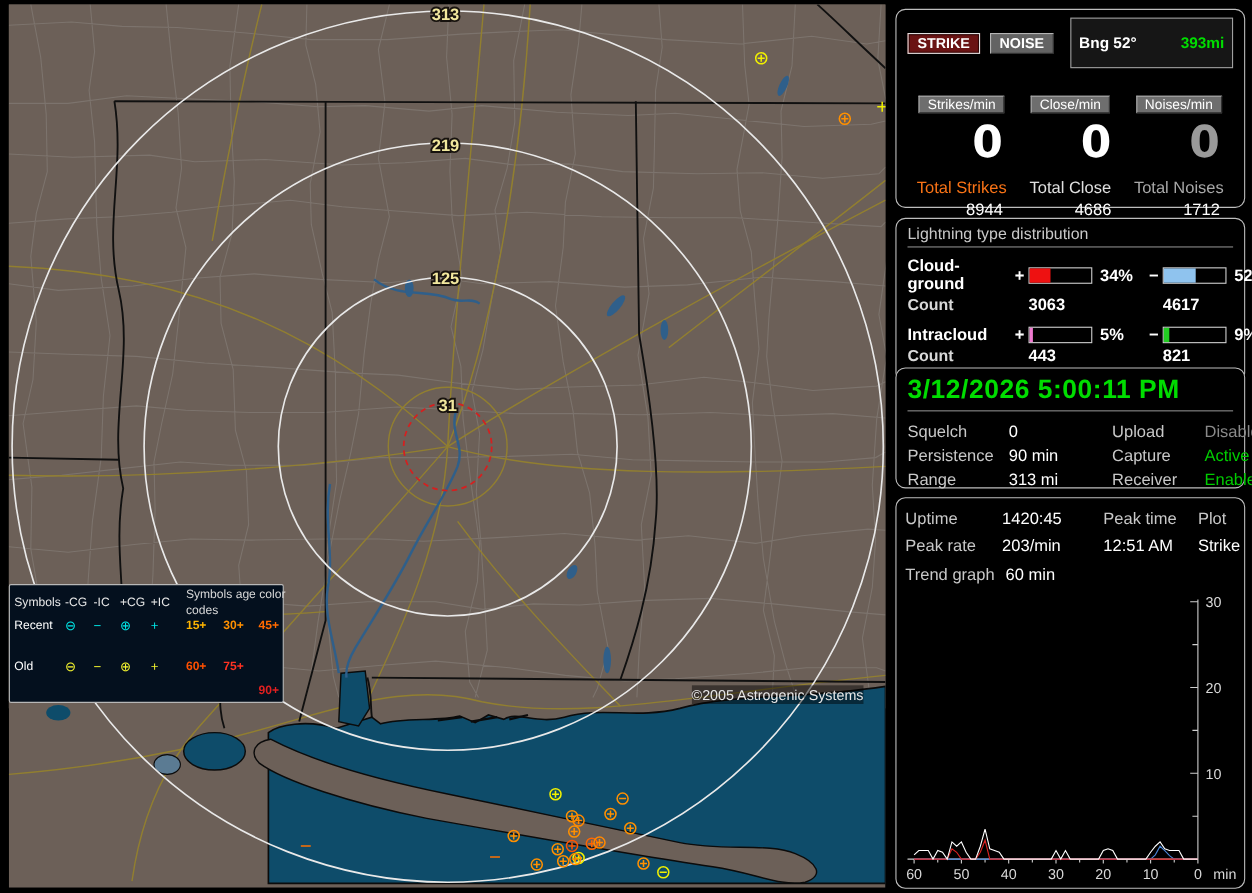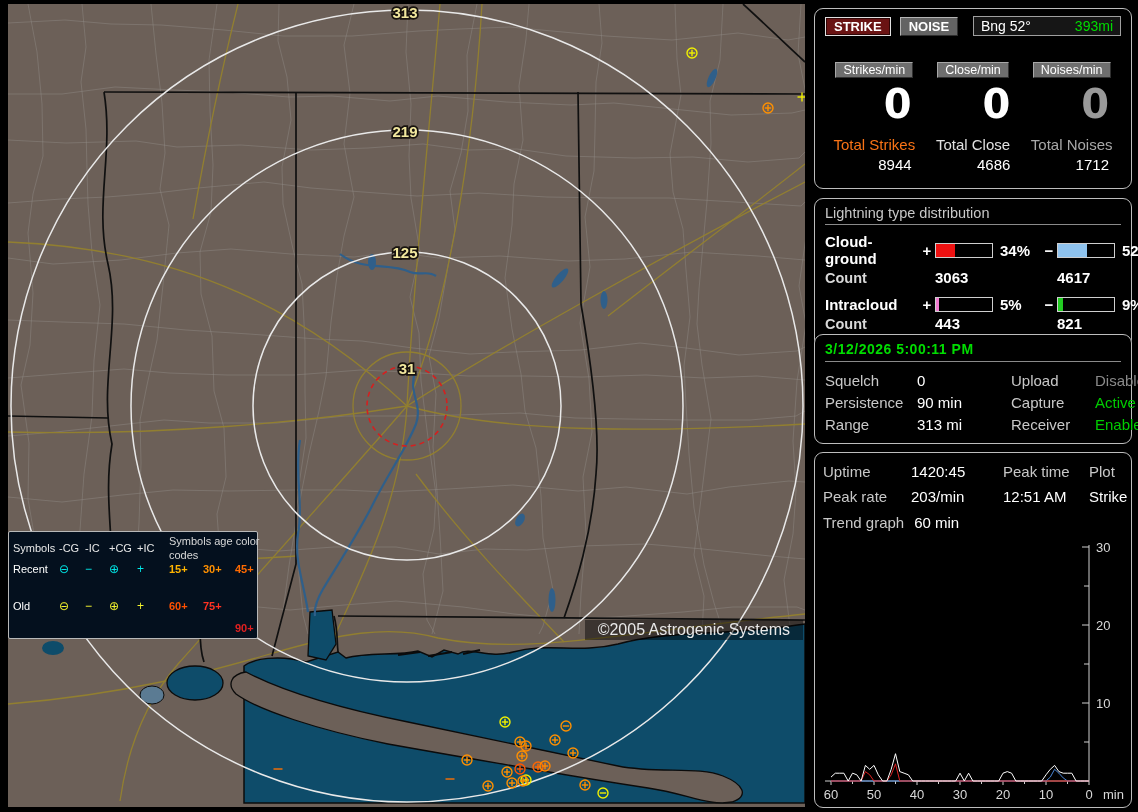--- a/index.html
+++ b/index.html
@@ -13,56 +13,56 @@
 
   
   #legend{position:absolute;left:0px;bottom:5px;width:244px;background:#04101e;
           border:1px solid #b8b8b8;border-radius:2px;font-size:11px;line-height:14px;padding:2px 0 3px 4px;}
   .lg-grid{display:grid;grid-template-columns:46px 26px 24px 28px 24px 8px 34px 32px 34px;align-items:center;}
   .lg-head{color:#e8e8e8;}
   .lg-age-title{grid-column:7 / span 3;color:#d8d8d8;}
   .lg-sym{font-size:12px;text-align:left;}
   .lg-age{font-weight:bold;}
 
-  #copyright{position:absolute;right:2px;bottom:4px;color:#e8e8e8;font-size:16px;
-             background:rgba(0,0,0,0.45);padding:1px 13px;}
+  #copyright{position:absolute;right:20px;bottom:4px;color:#e8e8e8;font-size:13px;
+             background:rgba(0,0,0,0.45);padding:1px 0;}
 
   
   .panel{position:absolute;left:814px;width:318px;background:#000;border:1px solid #bdbdbd;border-radius:9px;box-sizing:border-box;}
   #p1{top:8px;height:181px;padding:7px 10px;}
   #p2{top:198px;height:150px;padding:6px 10px;}
   #p3{top:334px;height:110px;padding:6px 10px;}
   #p4{top:452px;height:356px;padding:6px 8px;}
 
   .btn{display:inline-block;background:#636363;color:#fff;font-weight:bold;font-size:13px;
        padding:1px 8px;border-top:1px solid #b5b5b5;border-left:1px solid #b5b5b5;
        border-bottom:1px solid #2e2e2e;border-right:1px solid #2e2e2e;cursor:default;}
   .btn-strike{background:#6a1313;border:1px solid #e0e0e0;box-shadow:inset 0 0 0 1px #300606;}
   #bng-box{margin-left:auto;width:132px;display:flex;justify-content:space-between;align-items:center;
-           background:#161616;border:1px solid #9f9f9f;padding:1px 7px;font-size:14px;font-weight:normal;}
+           background:#161616;border:1px solid #9f9f9f;padding:14px 7px;font-size:14px;font-weight:bold;}
   .p1-row1{display:flex;gap:9px;align-items:center;}
   .p1-cols{display:grid;grid-template-columns:1fr 1fr 1fr;margin-top:24px;}
   .mini-btn{justify-self:center;background:#6e6e6e;color:#fff;font-size:12.5px;padding:0 7px;
             border-top:1px solid #a8a8a8;border-left:1px solid #a8a8a8;border-bottom:1px solid #303030;border-right:1px solid #303030;}
   .rate{font-size:40px;font-weight:bold;line-height:1;text-align:right;padding-right:12px;margin-top:6px;font-family:"DejaVu Sans",sans-serif;}
   .tot-label{text-align:center;font-size:15px;color:#e0e0e0;margin-top:12px;}
   .tot-num{text-align:right;font-size:15px;padding-right:12px;margin-top:3px;}
 
   .sec-title{color:#c8c8c8;font-size:14.5px;border-bottom:1px solid #8a8a8a;padding-bottom:3px;}
   .dist-grid{display:grid;grid-template-columns:94px 16px 60px 46px 16px 60px 1fr;align-items:center;margin-top:8px;row-gap:2px;font-size:15px;}
   .dist-label{font-weight:bold;}
   .sign{font-weight:bold;text-align:center;}
   .bar{width:56px;height:13px;border:1px solid #cfcfcf;background:#000;}
   .bar > div{height:100%;}
   .pct{font-weight:bold;padding-left:5px;}
   .cnt-label{color:#d8d8d8;font-weight:bold;font-size:14.5px;}
   .cnt{font-weight:bold;}
   .dist-row2{margin-top:10px;}
 
-  #datetime{color:#00dd00;font-size:14px;font-weight:bold;border-bottom:1px solid #8a8a8a;padding-bottom:4px;letter-spacing:0.5px;}
+  #datetime{color:#00dd00;font-size:24px;font-weight:bold;border-bottom:1px solid #8a8a8a;padding-bottom:4px;letter-spacing:0.5px;}
   .stat-grid{display:grid;grid-template-columns:92px 94px 84px 1fr;row-gap:5px;margin-top:10px;font-size:15px;}
   .lbl{color:#c8c8c8;}
   .val{color:#fff;}
 
   .up-grid{display:grid;grid-template-columns:88px 92px 86px 1fr;row-gap:8px;font-size:15px;margin-top:4px;}
   .trend-row{display:flex;gap:10px;font-size:15px;margin-top:9px;}
   #trend-svg{display:block;margin-top:4px;}
 </style>
 </head>
 <body>

